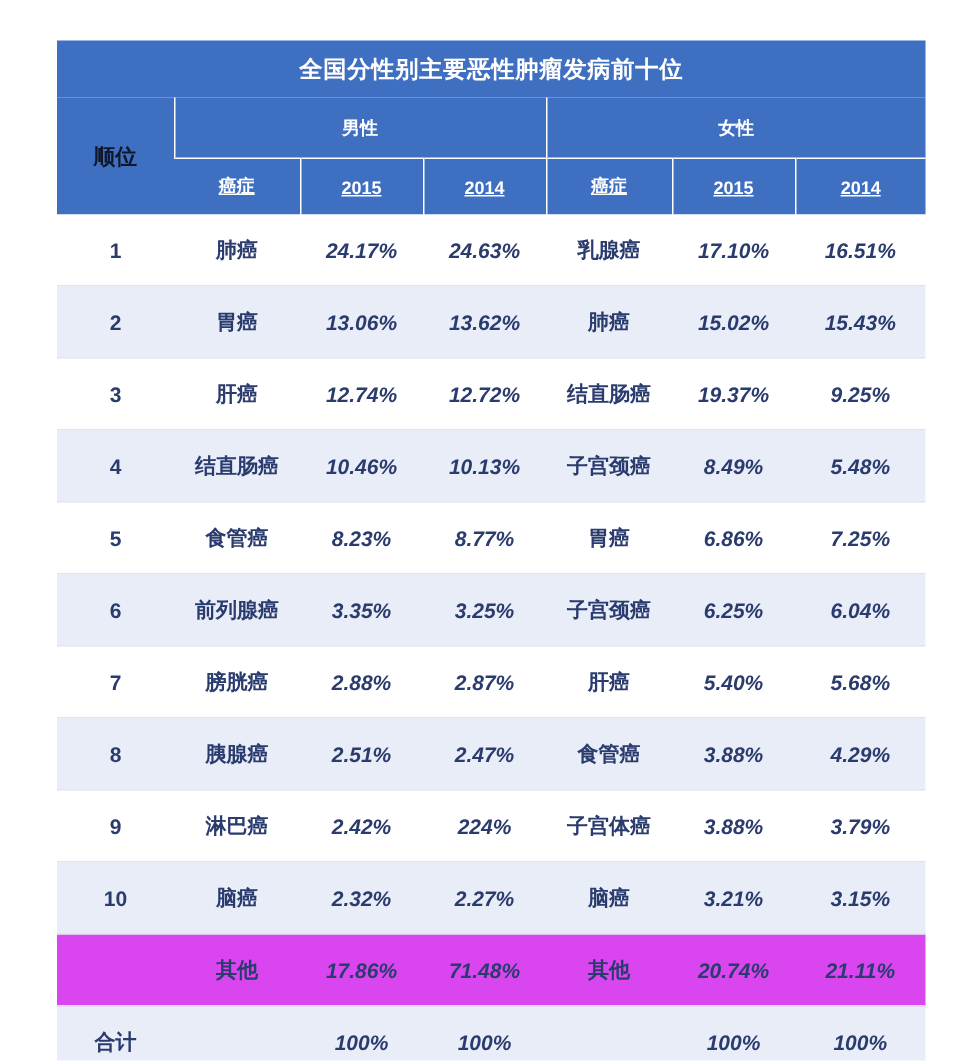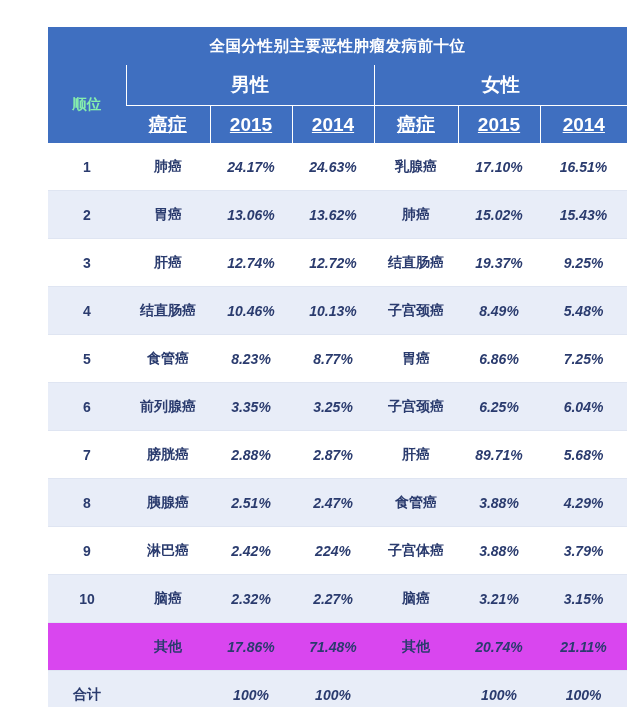--- a/index.html
+++ b/index.html
@@ -13,21 +13,21 @@
     font-family: "Liberation Sans", "DejaVu Sans", sans-serif;
     color: #22356b;
     overflow: hidden;
   }
   .page {
     width: 641px;
     height: 707px;
     position: relative;
     background: #ffffff;
     box-sizing: border-box;
-    padding: 27px 31px 27px 48px;
+    padding: 27px 31px 27px 38px;
   }
   table.cancer-table {
     border-collapse: collapse;
     width: 579px;
     table-layout: fixed;
   }
   table.cancer-table td,
   table.cancer-table th {
     padding: 0;
     margin: 0;
@@ -40,41 +40,41 @@
     color: #ffffff;
     font-size: 15.5px;
     font-weight: bold;
     height: 38px;
     letter-spacing: 0.5px;
   }
   .hdr {
     background: #3f6fc0;
     color: #ffffff;
     font-weight: bold;
-    font-size: 19px;
+    font-size: 12px;
   }
   .hdr-row1 td {
     height: 40px;
     border-left: 1px solid #ffffff;
   }
   .hdr-row1 td:first-child {
     border-left: none;
   }
   .hdr-row2 td {
     height: 37px;
     border-left: 1px solid #ffffff;
     border-top: 1px solid #ffffff;
     text-decoration: underline;
   }
   .hdr-row2 td:first-child {
     border-left: none;
   }
   .hdr-rank-span {
     background: #3f6fc0;
-    color: #86efac;
+    color: #0f172a;
     font-weight: bold;
     font-size: 14.5px;
   }
   
   tbody tr td {
     height: 47px;
     font-size: 14px;
     color: #2a3b6e;
   }
   tr.row-white td { background: #ffffff; }
@@ -193,21 +193,21 @@
         <td class="name">子宫颈癌</td>
         <td class="pct">6.25%</td>
         <td class="pct">6.04%</td>
       </tr>
       <tr class="row-white">
         <td class="rank">7</td>
         <td class="name">膀胱癌</td>
         <td class="pct">2.88%</td>
         <td class="pct">2.87%</td>
         <td class="name">肝癌</td>
-        <td class="pct">89.71%</td>
+        <td class="pct">5.40%</td>
         <td class="pct">5.68%</td>
       </tr>
       <tr class="row-tint">
         <td class="rank">8</td>
         <td class="name">胰腺癌</td>
         <td class="pct">2.51%</td>
         <td class="pct">2.47%</td>
         <td class="name">食管癌</td>
         <td class="pct">3.88%</td>
         <td class="pct">4.29%</td>

